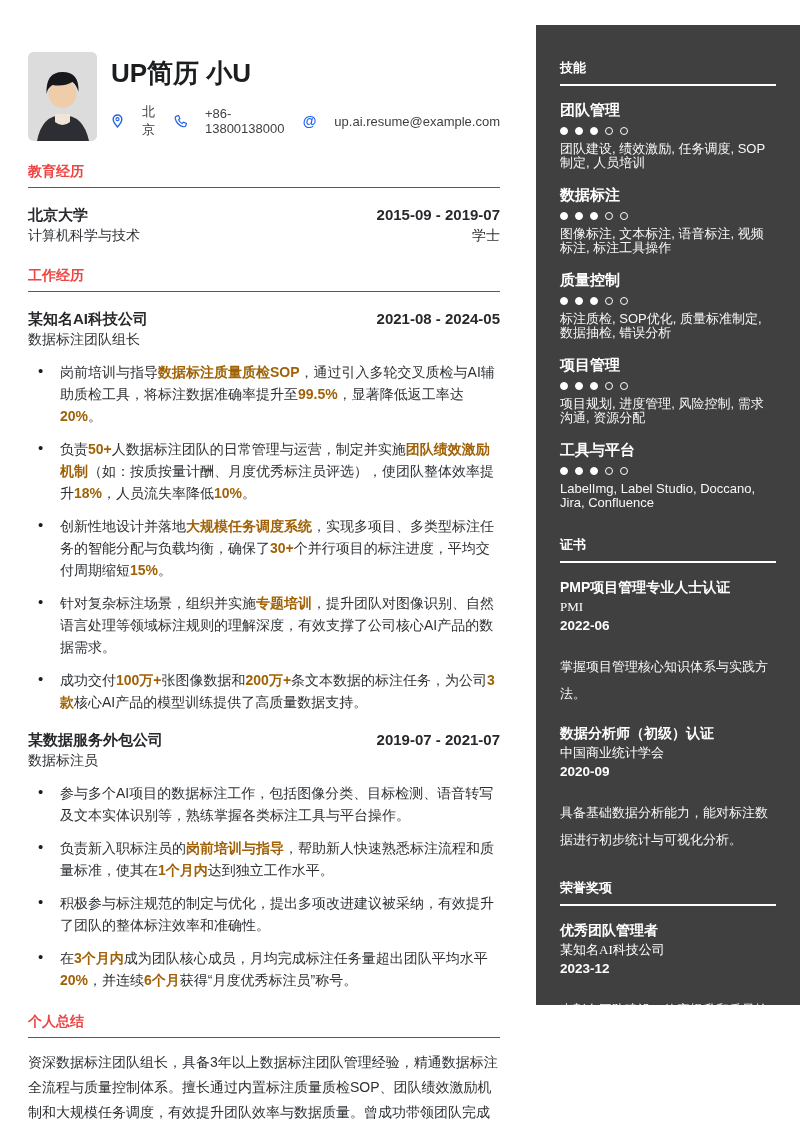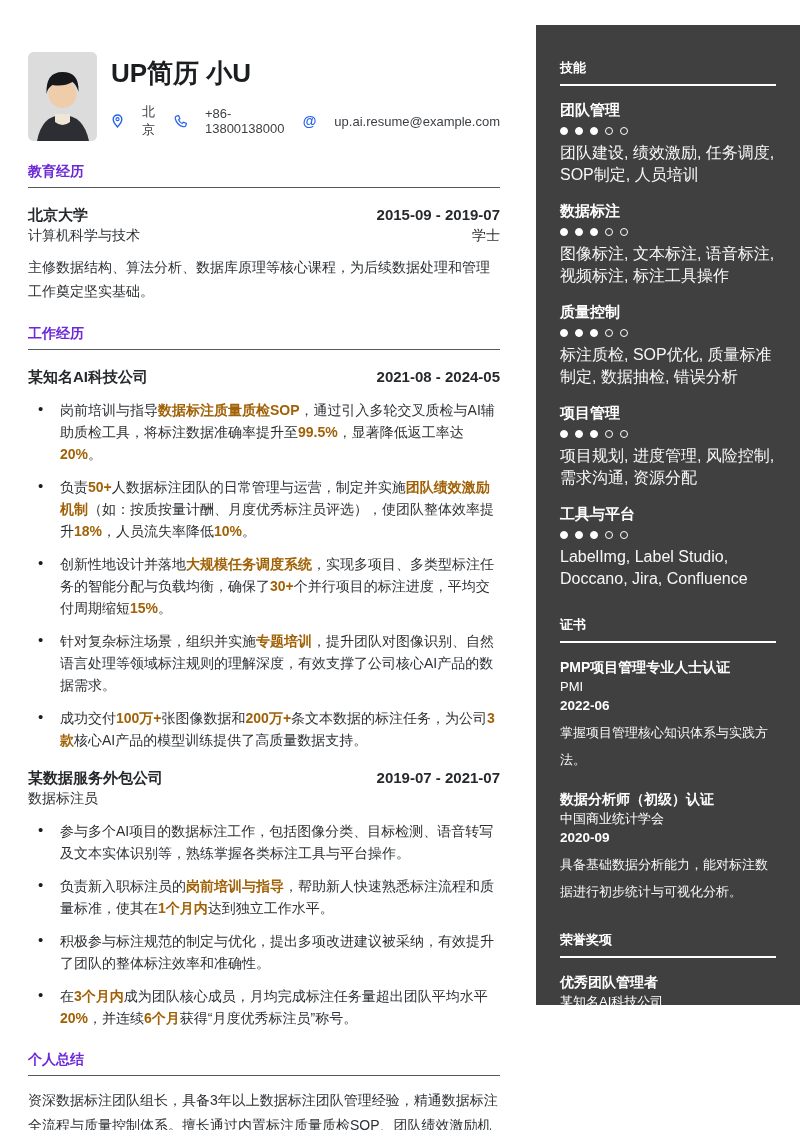--- a/index.html
+++ b/index.html
@@ -15,21 +15,21 @@
   .header{margin-top:52px;display:flex;gap:14px;}
   .photo{width:69px;height:89px;border-radius:6px;overflow:hidden;background:#dcdcdc;flex:0 0 auto;}
   .header-info{display:flex;flex-direction:column;justify-content:center;}
   .name{font-size:26px;font-weight:700;color:#1b1d1f;margin:2px 0 12px;}
   .contact-row{display:flex;gap:16px;align-items:center;font-size:13px;color:#3c3f43;}
   .contact-item{display:flex;align-items:center;gap:18px;}
   .ic{display:inline-flex;align-items:center;}
   .at-glyph{color:#2563eb;font-weight:700;font-size:14px;}
 
   .section{margin-top:22px;}
-  .section-title{font-size:14px;font-weight:700;color:#6d28d9;padding-bottom:6px;border-bottom:1px solid #56595d;}
+  .section-title{font-size:14px;font-weight:700;color:#ef4444;padding-bottom:6px;border-bottom:1px solid #56595d;}
   .row{display:flex;justify-content:space-between;align-items:baseline;}
   .row.first{margin-top:18px;}
   .org-name{font-size:15px;font-weight:700;}
   .period{font-size:15px;font-weight:700;}
   .sub{font-size:14px;color:#2e3134;line-height:20px;}
   .para{font-size:14px;line-height:24px;margin-top:10px;color:#2e3134;}
 
   ul.bullets{list-style:none;margin:12px 0 0;padding:0;}
   ul.bullets li{position:relative;padding-left:32px;font-size:14px;line-height:22px;margin-bottom:11px;color:#2e3134;}
   ul.bullets li::before{content:"\2022";position:absolute;left:10px;top:-1px;font-size:15px;color:#1b1d1f;}
@@ -44,26 +44,26 @@
     padding:34px 28px 0 24px;
   }
   .sb-title{font-size:13px;font-weight:700;padding-bottom:7px;border-bottom:2px solid #ffffff;margin-bottom:14px;}
   .sb-section{margin-top:26px;}
   .sb-section.first{margin-top:0;}
   .skill{margin-bottom:15px;}
   .skill-name{font-size:15px;font-weight:700;line-height:20px;}
   .dots{display:flex;gap:7px;margin:7px 0 7px;}
   .dot{width:8px;height:8px;border-radius:50%;border:1.5px solid #ffffff;box-sizing:border-box;}
   .dot.filled{background:#ffffff;}
-  .skill-desc{font-size:16px;line-height:22px;color:rgba(255,255,255,0.96);}
+  .skill-desc{font-size:13px;line-height:14px;color:rgba(255,255,255,0.96);}
   .cert{margin-bottom:16px;}
   .cert-name{font-size:14px;font-weight:700;line-height:20px;}
-  .cert-org{font-size:13px;line-height:19px;}
+  .cert-org{font-size:13px;line-height:19px;font-family:Liberation Serif, serif;}
   .cert-date{font-size:13.5px;font-weight:700;line-height:19px;}
-  .cert-desc{font-size:13px;line-height:27px;margin-top:4px;color:rgba(255,255,255,0.96);}
+  .cert-desc{font-size:13px;line-height:27px;margin-top:18px;color:rgba(255,255,255,0.96);}
 </style>
 </head>
 <body>
 
 <div class="page">
 
   <div class="main">
 
     <div class="header">
       <div class="photo">
@@ -106,31 +106,31 @@
     <div class="section">
       <div class="section-title">教育经历</div>
       <div class="row first">
         <span class="org-name">北京大学</span>
         <span class="period">2015-09 - 2019-07</span>
       </div>
       <div class="row">
         <span class="sub">计算机科学与技术</span>
         <span class="sub">学士</span>
       </div>
-      <div class="para">主修数据结构、算法分析、数据库原理等核心课程，为后续数据处理和管理工作奠定坚实基础。</div>
     </div>
 
     <div class="section">
       <div class="section-title">工作经历</div>
       <div id="jobs">
           <div class="job">
             <div class="row first">
               <span class="org-name">某知名AI科技公司</span>
               <span class="period">2021-08 - 2024-05</span>
             </div>
+            <div class="sub">数据标注团队组长</div>
             <ul class="bullets">
               <li><span>岗前培训与指导</span><b>数据标注质量质检SOP</b><span>，通过引入多轮交叉质检与AI辅助质检工具，将标注数据准确率提升至</span><b>99.5%</b><span>，显著降低返工率达</span><b>20%</b><span>。</span></li>
               <li><span>负责</span><b>50+</b><span>人数据标注团队的日常管理与运营，制定并实施</span><b>团队绩效激励机制</b><span>（如：按质按量计酬、月度优秀标注员评选），使团队整体效率提升</span><b>18%</b><span>，人员流失率降低</span><b>10%</b><span>。</span></li>
               <li><span>创新性地设计并落地</span><b>大规模任务调度系统</b><span>，实现多项目、多类型标注任务的智能分配与负载均衡，确保了</span><b>30+</b><span>个并行项目的标注进度，平均交付周期缩短</span><b>15%</b><span>。</span></li>
               <li><span>针对复杂标注场景，组织并实施</span><b>专题培训</b><span>，提升团队对图像识别、自然语言处理等领域标注规则的理解深度，有效支撑了公司核心AI产品的数据需求。</span></li>
               <li><span>成功交付</span><b>100万+</b><span>张图像数据和</span><b>200万+</b><span>条文本数据的标注任务，为公司</span><b>3款</b><span>核心AI产品的模型训练提供了高质量数据支持。</span></li>
             </ul>
           </div>
           <div class="job">
             <div class="row first">

